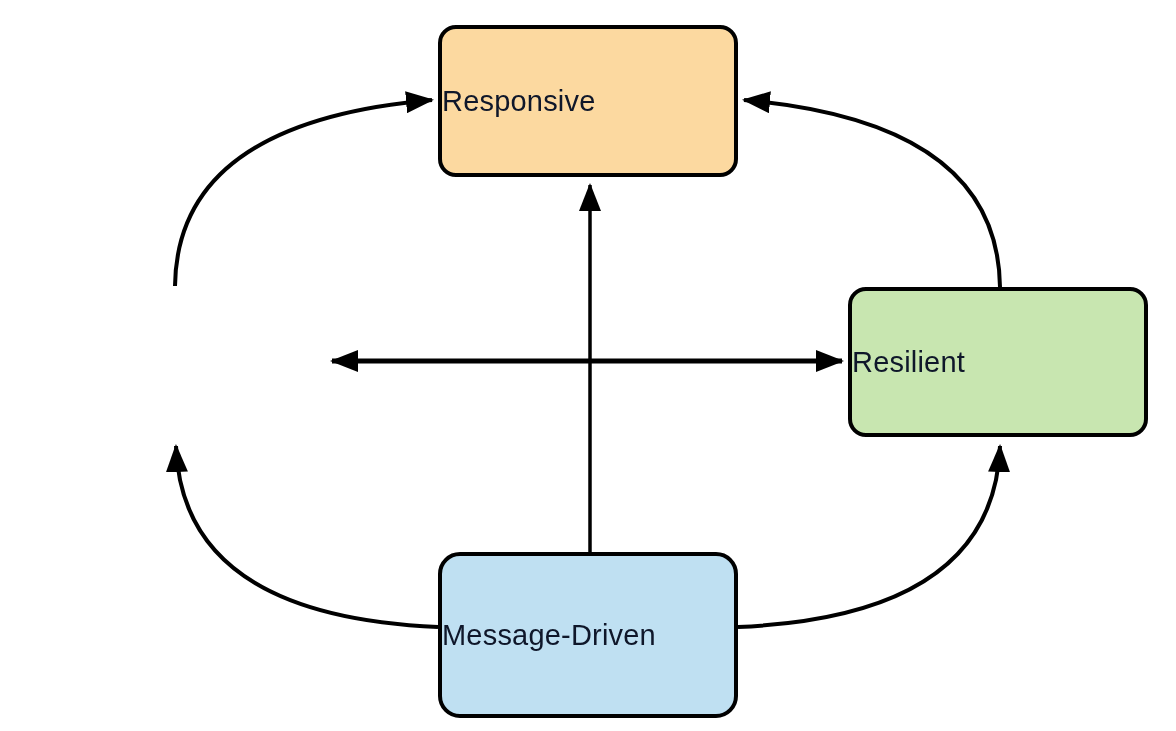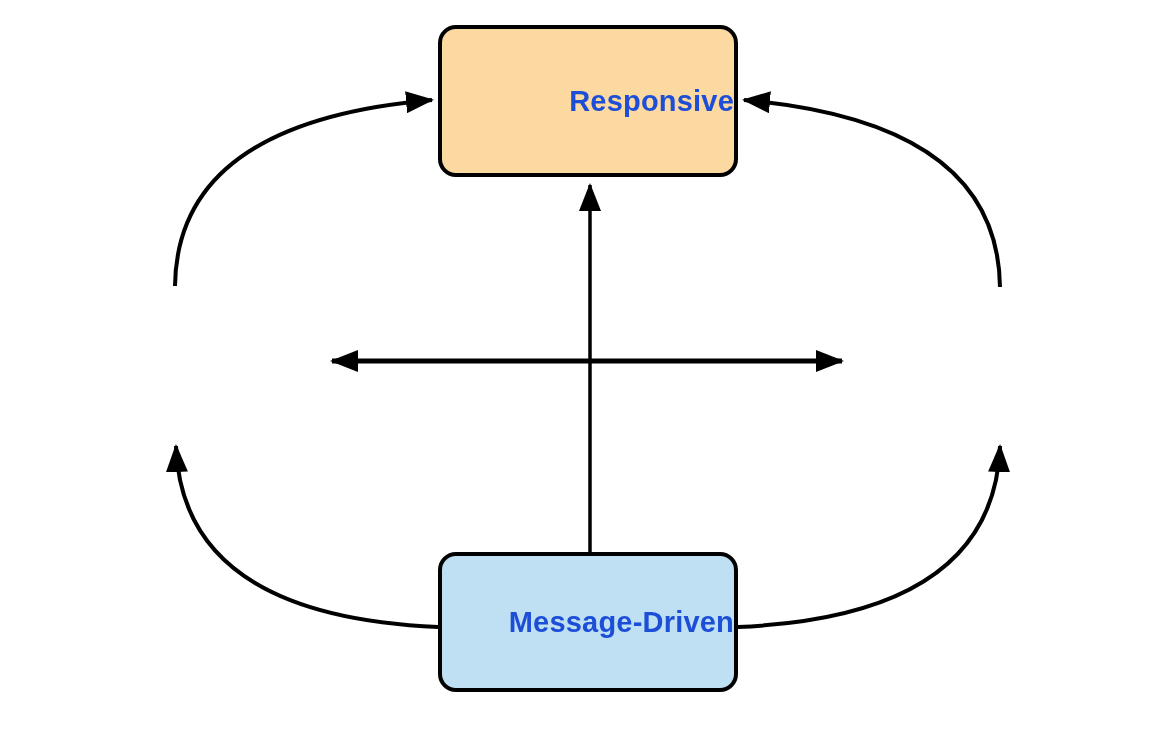--- a/index.html
+++ b/index.html
@@ -22,30 +22,30 @@
     width: 1176px;
     height: 731px;
   }
   .node {
     position: absolute;
     box-sizing: border-box;
     border: 4px solid #000000;
     border-radius: 18px;
     display: flex;
     align-items: center;
-    justify-content: flex-end;
-    font-weight: bold;
+    justify-content: flex-start;
+    font-weight: normal;
     font-size: 29px;
-    color: #1d4ed8;
+    color: #0f172a;
     letter-spacing: 0.2px;
   }
   .node-responsive   { left: 438px; top: 25px;  width: 300px; height: 152px; }
   .node-elastic      { left: 23px;  top: 286px; width: 302px; height: 151px; }
   .node-resilient    { left: 848px; top: 287px; width: 300px; height: 150px; }
-  .node-messagedriven{ left: 438px; top: 552px; width: 300px; height: 140px; }
+  .node-messagedriven{ left: 438px; top: 552px; width: 300px; height: 166px; border-radius: 22px; }
   .edge {
     fill: none;
     stroke: #000000;
   }
 </style>
 </head>
 <body>
 
 <div class="canvas">
 
@@ -67,18 +67,21 @@
     <path class="edge" d="M 590,552 L 590,185" stroke-width="3.5" marker-end="url(#arrow)"></path>
 
     <path class="edge" d="M 332,361 L 842,361" stroke-width="5" marker-start="url(#arrow)" marker-end="url(#arrow)"></path>
   </svg>
 
   <div class="node node-responsive" style="background-color: rgb(252, 217, 160);">
     <span>Responsive</span>
   </div>
 
 
+  <div class="node node-resilient" style="background-color: rgb(200, 230, 176);">
+    <span>Resilient</span>
+  </div>
 
   <div class="node node-messagedriven" style="background-color: rgb(191, 224, 242);">
     <span>Message-Driven</span>
   </div>
 
 </div>
 
 </body></html>

